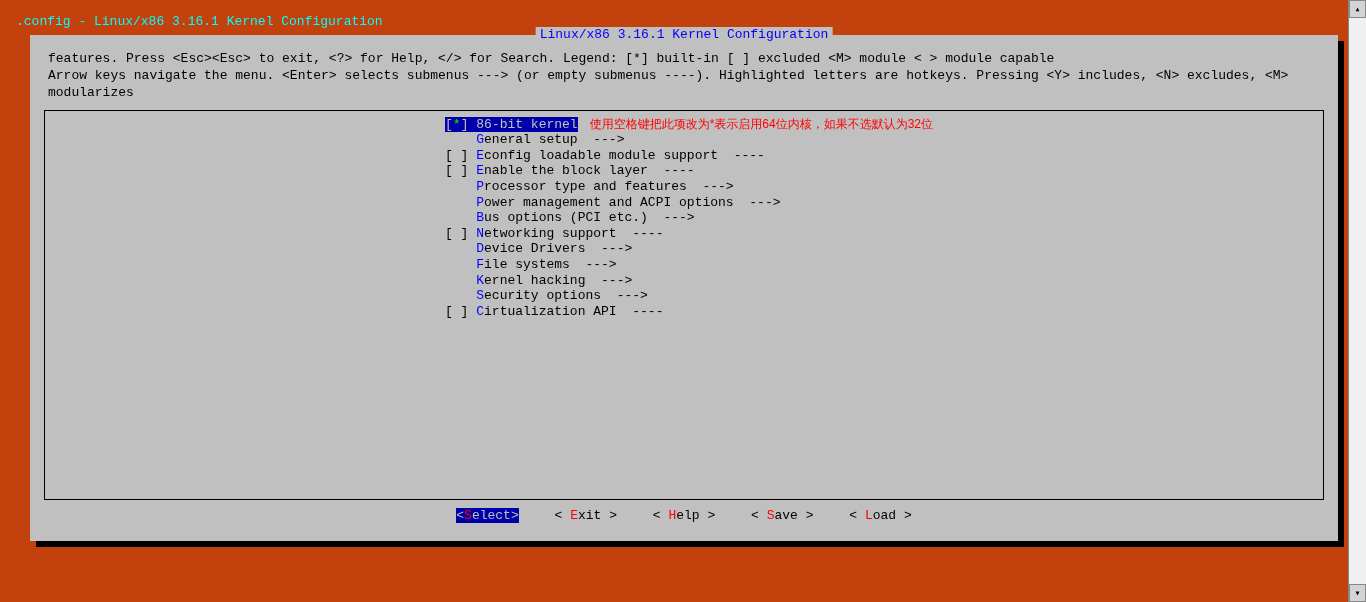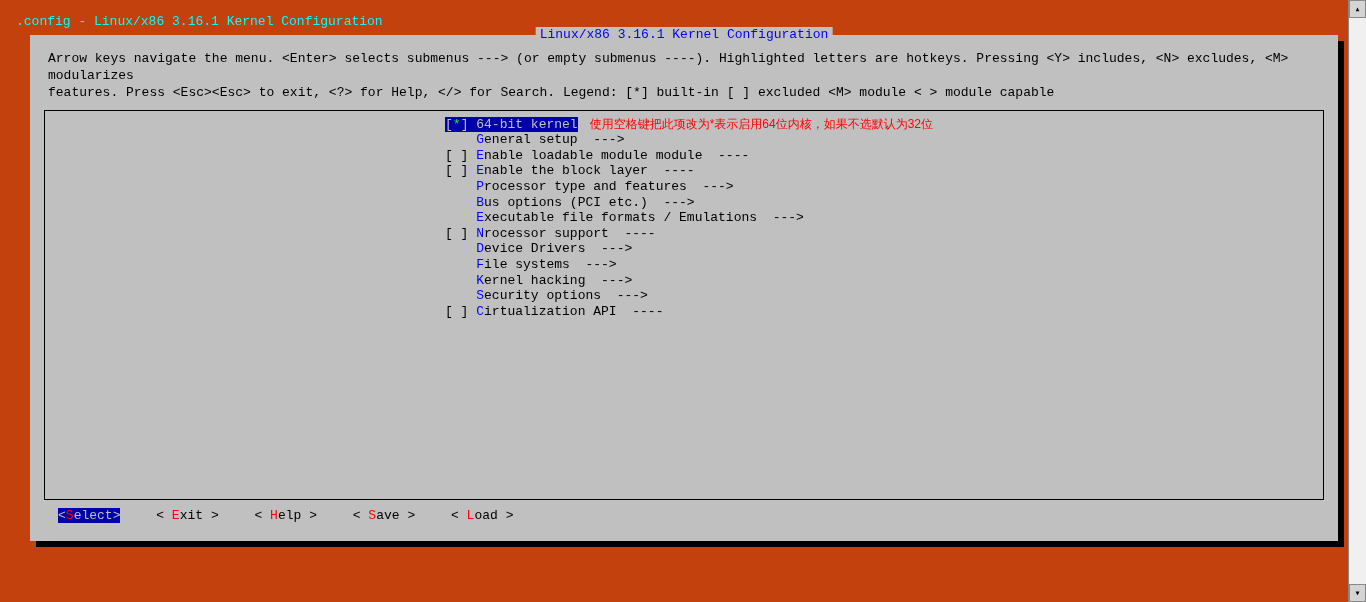--- a/index.html
+++ b/index.html
@@ -81,21 +81,21 @@
       color: #0000ff;
     }
     .annotation {
       color: #ff0000;
       font-family: "Microsoft YaHei", sans-serif;
       font-size: 12px;
       margin-left: 12px;
       text-align: center;
     }
     .button-bar {
-      text-align: left;
+      text-align: center;
       padding: 8px 0 4px 0;
       color: #000;
     }
     .btn {
       display: inline-block;
       margin: 0 14px;
       white-space: pre;
     }
     .btn.active {
       background: #0000aa;
@@ -133,34 +133,34 @@
 </head>
 <body>
 
 <div class="screen">
   <div class="title-bar">.config - Linux/x86 3.16.1 Kernel Configuration</div>
 
   <div class="outer-frame">
     <div class="panel-title">Linux/x86 3.16.1 Kernel Configuration</div>
 
     <div class="help-text">
+      <div>features.  Press &lt;Esc&gt;&lt;Esc&gt; to exit, &lt;?&gt; for Help, &lt;/&gt; for Search.  Legend: [*] built-in  [ ] excluded  &lt;M&gt; module  &lt; &gt; module capable</div>
       <div>Arrow keys navigate the menu.  &lt;Enter&gt; selects submenus ---&gt; (or empty submenus ----).  Highlighted letters are hotkeys.  Pressing &lt;Y&gt; includes, &lt;N&gt; excludes, &lt;M&gt; modularizes</div>
-      <div>features.  Press &lt;Esc&gt;&lt;Esc&gt; to exit, &lt;?&gt; for Help, &lt;/&gt; for Search.  Legend: [*] built-in  [ ] excluded  &lt;M&gt; module  &lt; &gt; module capable</div>
     </div>
 
     <div class="menu-frame">
       <div class="menu-content" id="menu-list">
-          <div class="menu-line selected"><span class="bracket-outer">[</span><span class="bracket-inner">*</span><span class="bracket-outer">]</span><span class="item-text"> 64-bit kernel</span><span class="annotation">使用空格键把此项改为*表示启用64位内核，如果不选默认为32位</span></div>
+          <div class="menu-line selected"><span class="bracket-outer">[</span><span class="bracket-inner">*</span><span class="bracket-outer">]</span><span class="item-text"> 86-bit kernel</span><span class="annotation">使用空格键把此项改为*表示启用64位内核，如果不选默认为32位</span></div>
           <div class="menu-line"><span>    </span><span class="hotkey">G</span><span>eneral setup  ---&gt;</span></div>
-          <div class="menu-line"><span>[ ] </span><span class="hotkey">E</span><span>nable loadable module module  ----</span></div>
+          <div class="menu-line"><span>[ ] </span><span class="hotkey">E</span><span>config loadable module support  ----</span></div>
           <div class="menu-line"><span>[ ] </span><span class="hotkey">E</span><span>nable the block layer  ----</span></div>
           <div class="menu-line"><span>    </span><span class="hotkey">P</span><span>rocessor type and features  ---&gt;</span></div>
+          <div class="menu-line"><span>    </span><span class="hotkey">P</span><span>ower management and ACPI options  ---&gt;</span></div>
           <div class="menu-line"><span>    </span><span class="hotkey">B</span><span>us options (PCI etc.)  ---&gt;</span></div>
-          <div class="menu-line"><span>    </span><span class="hotkey">E</span><span>xecutable file formats / Emulations  ---&gt;</span></div>
-          <div class="menu-line"><span>[ ] </span><span class="hotkey">N</span><span>rocessor support  ----</span></div>
+          <div class="menu-line"><span>[ ] </span><span class="hotkey">N</span><span>etworking support  ----</span></div>
           <div class="menu-line"><span>    </span><span class="hotkey">D</span><span>evice Drivers  ---&gt;</span></div>
           <div class="menu-line"><span>    </span><span class="hotkey">F</span><span>ile systems  ---&gt;</span></div>
           <div class="menu-line"><span>    </span><span class="hotkey">K</span><span>ernel hacking  ---&gt;</span></div>
           <div class="menu-line"><span>    </span><span class="hotkey">S</span><span>ecurity options  ---&gt;</span></div>
           <div class="menu-line"><span>[ ] </span><span class="hotkey">C</span><span>irtualization API  ----</span></div>
         </div>
     </div>
 
     <div class="button-bar">
       <span class="btn active"><span>&lt;</span><span class="btn-hotkey">S</span><span>elect&gt;</span></span>

